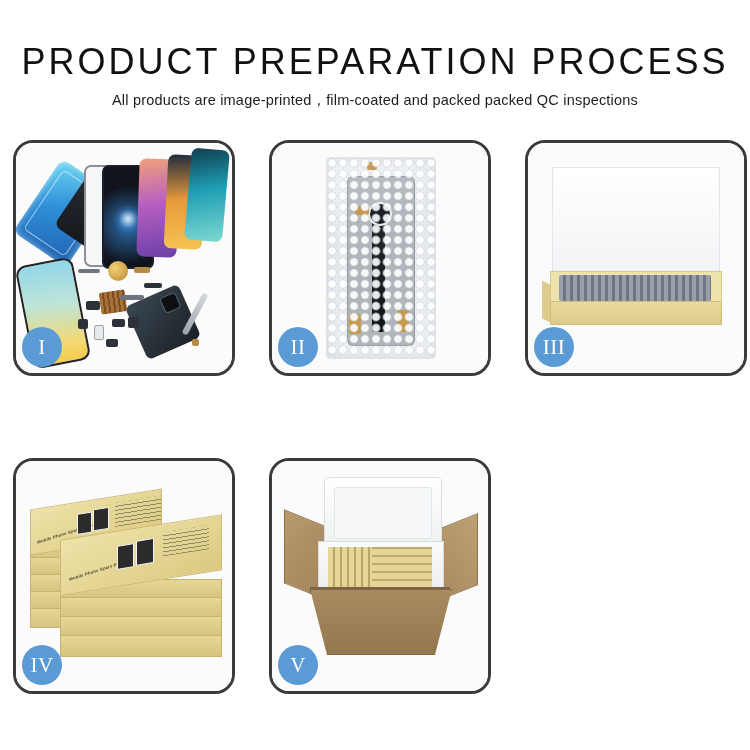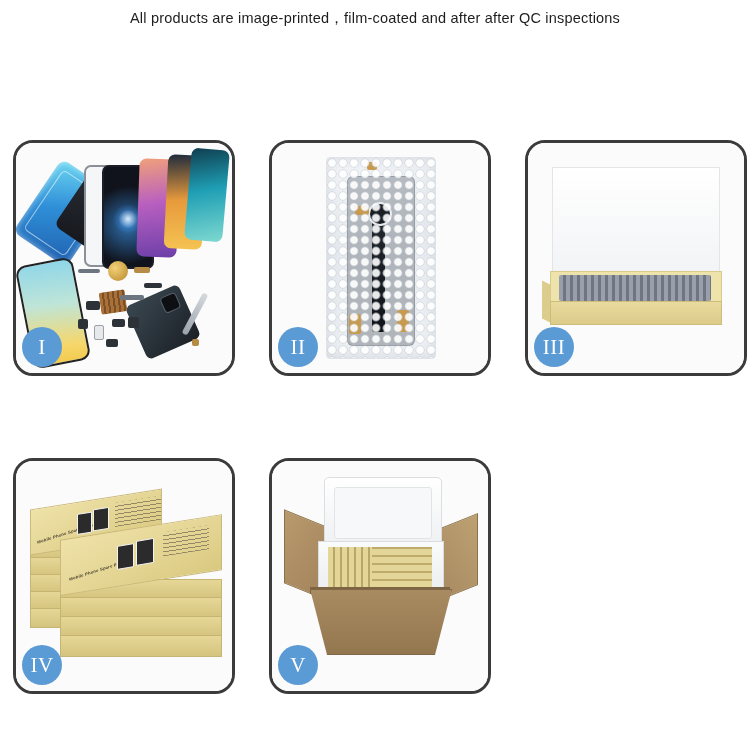--- a/index.html
+++ b/index.html
@@ -287,21 +287,22 @@
   .c-tab{position:absolute;background:#a08757;opacity:.85;}
 
   .no-sel{user-select:none;}
 </style>
 </head>
 <body>
 
 <div class="page">
 
   <div class="header">
-    <div class="subtitle no-sel">All products are image-printed，film-coated and after after QC inspections</div>
+    <div class="title no-sel">PRODUCT PREPARATION PROCESS</div>
+    <div class="subtitle no-sel">All products are image-printed，film-coated and packed packed QC inspections</div>
   </div>
 
   <div class="grid">
 
     <div class="panel p1">
       <div class="scene">
         <div class="ph-film"></div>
         <div class="ph-screen"></div>
         <div class="ph-glass"></div>
         <div class="ph-black"></div>

